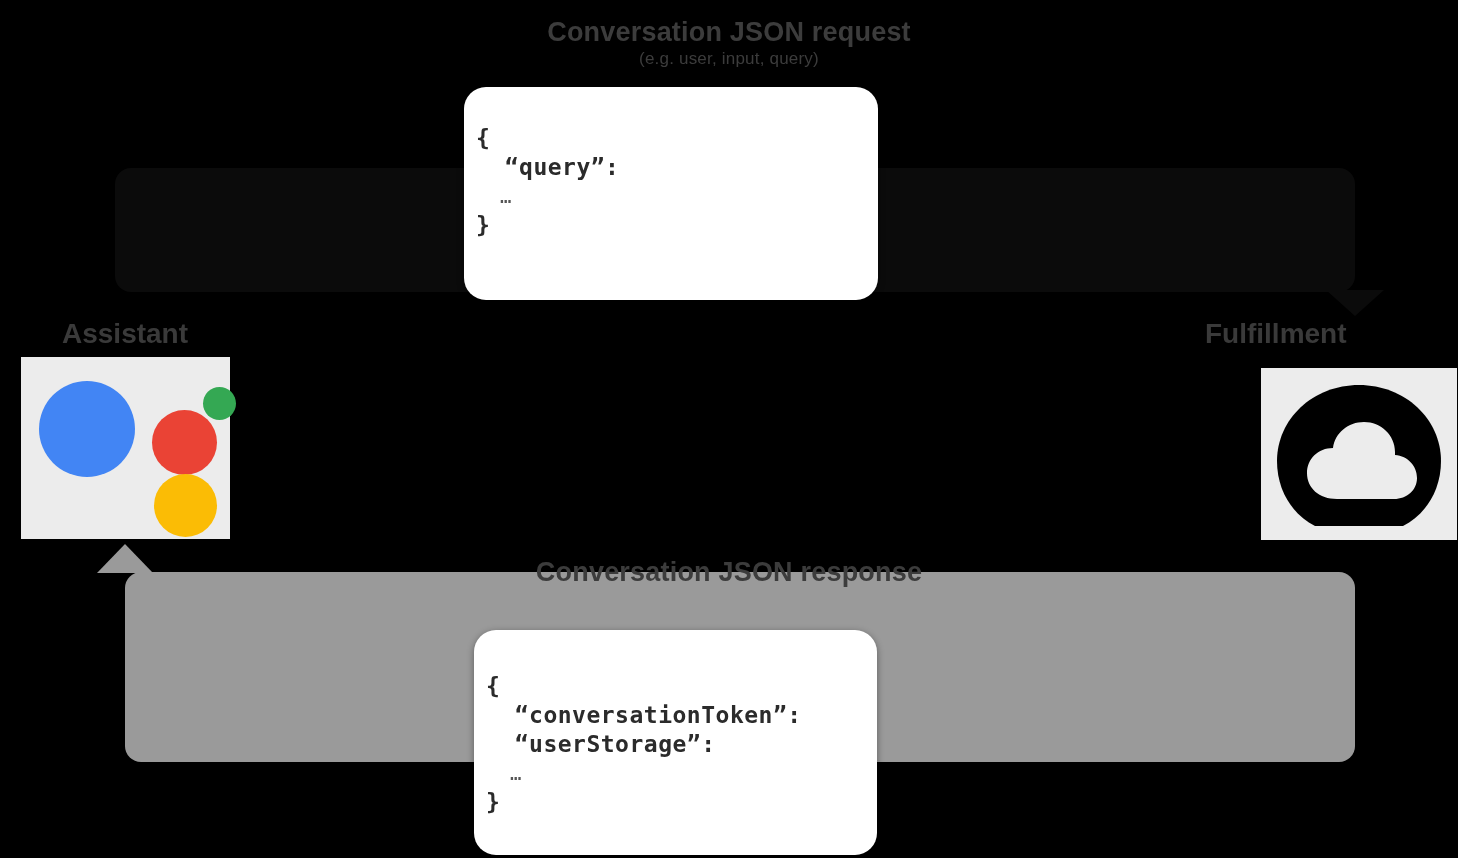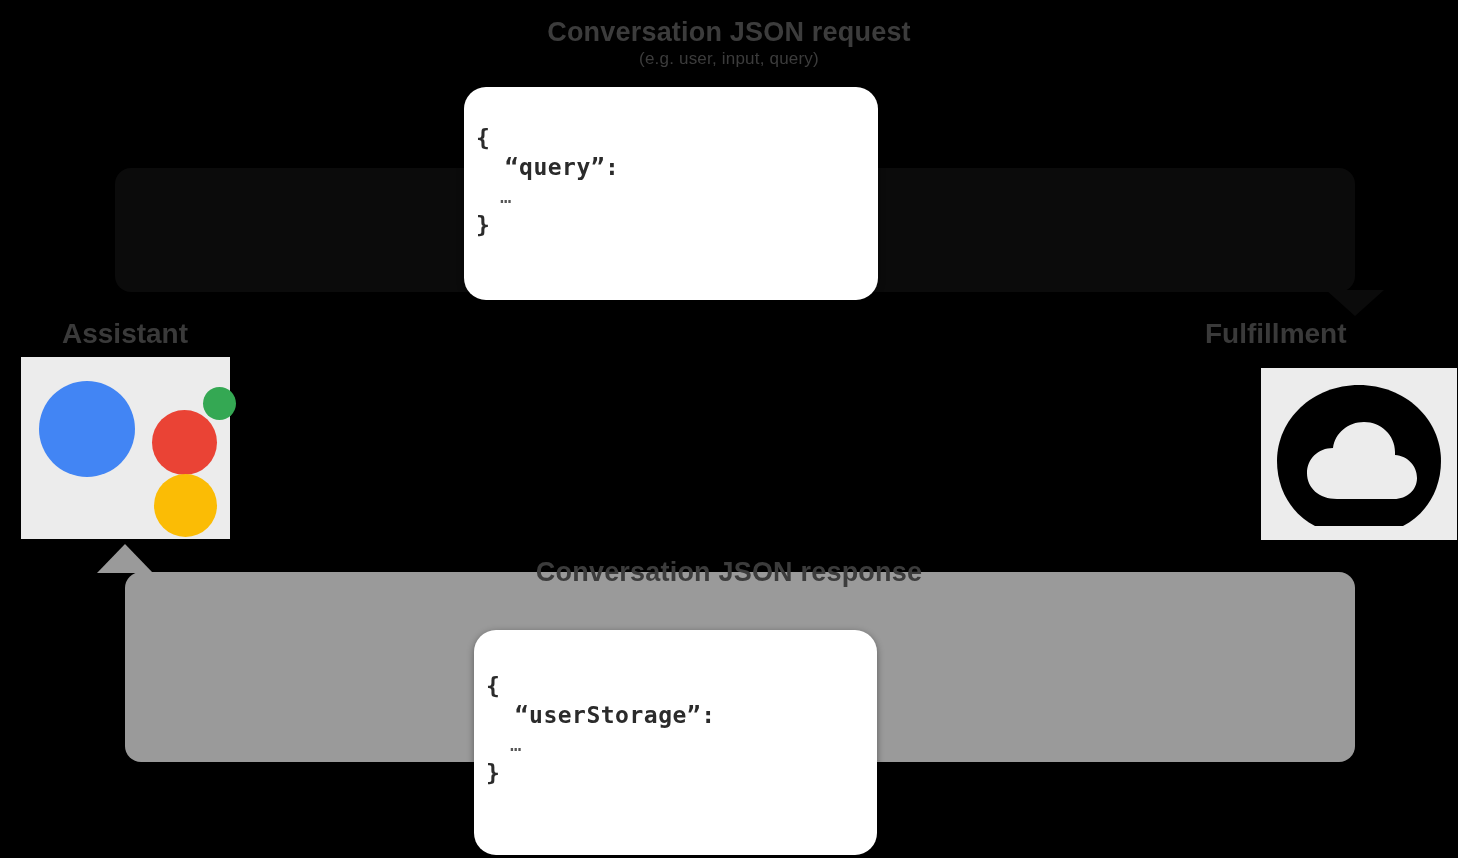--- a/index.html
+++ b/index.html
@@ -213,16 +213,17 @@
              C 142 107 132 116 119 116 Z" fill="#ececec"></path>
   </svg>
 </div>
 
 <div class="caption" id="caption-response">
   <div class="title">Conversation JSON response</div>
 </div>
 
 <div class="json-card" id="json-response">
   <div class="code-line">{</div>
+  <div class="code-line">  “conversationToken”:</div>
   <div class="code-line">  “userStorage”:</div>
   <div class="code-line ellipsis">  …</div>
   <div class="code-line">}</div>
 </div>
 
 </body></html>

